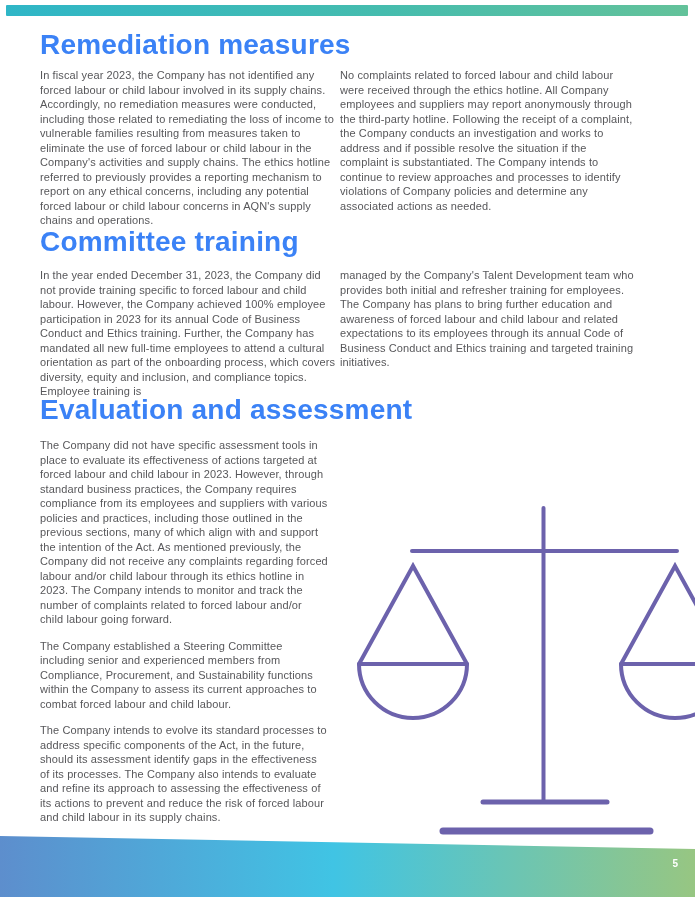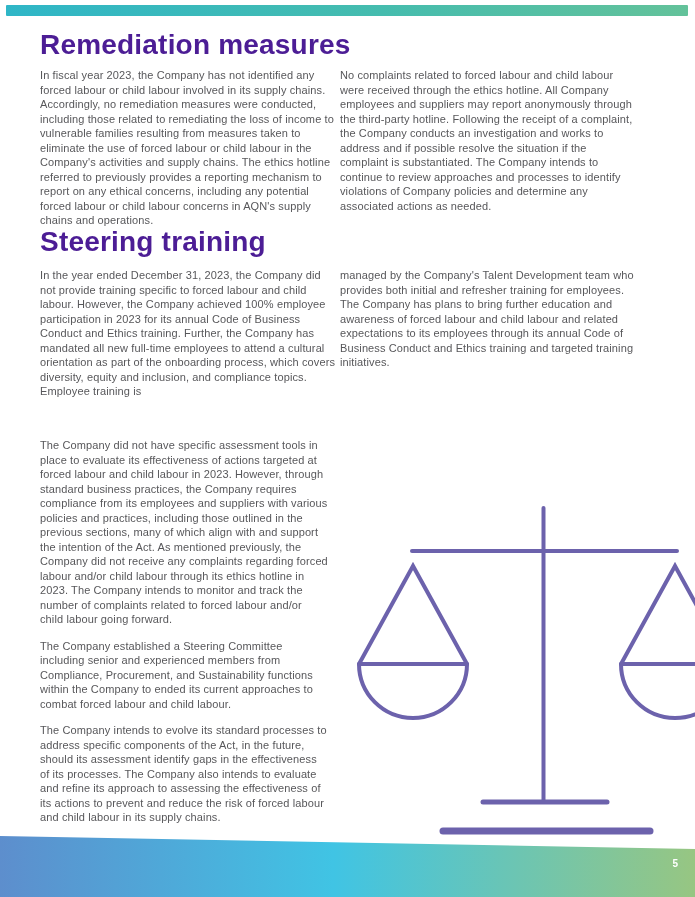--- a/index.html
+++ b/index.html
@@ -11,21 +11,21 @@
     font-family:"Liberation Sans", sans-serif;
   }
   .top-bar{
     position:absolute;left:6px;right:7px;top:5px;height:11px;
     background:linear-gradient(90deg,#2fb6c7 0%,#45bcae 55%,#63c29a 100%);
     border-radius:1px;
   }
   h1.sec-heading{
     position:absolute;left:40px;margin:0;
     font-size:28px;line-height:30px;font-weight:700;
-    color:#4c1d95;letter-spacing:.2px;
+    color:#3b82f6;letter-spacing:.2px;
   }
   #h-remediation{top:30px;}
   #h-training{top:227px;}
   #h-evaluation{top:395px;}
   .body-text{
     font-size:11px;line-height:14.5px;color:#57575a;
     letter-spacing:.12px;
   }
   .col{position:absolute;width:296px;}
   .col-left{left:40px;}
@@ -51,27 +51,28 @@
 <body>
 
 <div class="page">
 
   <div class="top-bar"></div>
 
   <h1 class="sec-heading" id="h-remediation">Remediation measures</h1>
   <div class="col col-left row1 body-text">In fiscal year 2023, the Company has not identified any forced labour or child labour involved in its supply chains. Accordingly, no remediation measures were conducted, including those related to remediating the loss of income to vulnerable families resulting from measures taken to eliminate the use of forced labour or child labour in the Company's activities and supply chains. The ethics hotline referred to previously provides a reporting mechanism to report on any ethical concerns, including any potential forced labour or child labour concerns in AQN's supply chains and operations.</div>
   <div class="col col-right row1 body-text">No complaints related to forced labour and child labour were received through the ethics hotline. All Company employees and suppliers may report anonymously through the third-party hotline. Following the receipt of a complaint, the Company conducts an investigation and works to address and if possible resolve the situation if the complaint is substantiated. The Company intends to continue to review approaches and processes to identify violations of Company policies and determine any associated actions as needed.</div>
 
-  <h1 class="sec-heading" id="h-training">Steering training</h1>
+  <h1 class="sec-heading" id="h-training">Committee training</h1>
   <div class="col col-left row2 body-text">In the year ended December 31, 2023, the Company did not provide training specific to forced labour and child labour. However, the Company achieved 100% employee participation in 2023 for its annual Code of Business Conduct and Ethics training. Further, the Company has mandated all new full-time employees to attend a cultural orientation as part of the onboarding process, which covers diversity, equity and inclusion, and compliance topics. Employee training is</div>
   <div class="col col-right row2 body-text">managed by the Company's Talent Development team who provides both initial and refresher training for employees. The Company has plans to bring further education and awareness of forced labour and child labour and related expectations to its employees through its annual Code of Business Conduct and Ethics training and targeted training initiatives.</div>
 
+  <h1 class="sec-heading" id="h-evaluation">Evaluation and assessment</h1>
   <div class="eval-col body-text">
     <p>The Company did not have specific assessment tools in place to evaluate its effectiveness of actions targeted at forced labour and child labour in 2023. However, through standard business practices, the Company requires compliance from its employees and suppliers with various policies and practices, including those outlined in the previous sections, many of which align with and support the intention of the Act. As mentioned previously, the Company did not receive any complaints regarding forced labour and/or child labour through its ethics hotline in 2023. The Company intends to monitor and track the number of complaints related to forced labour and/or child labour going forward.</p>
-    <p>The Company established a Steering Committee including senior and experienced members from Compliance, Procurement, and Sustainability functions within the Company to ended its current approaches to combat forced labour and child labour.</p>
+    <p>The Company established a Steering Committee including senior and experienced members from Compliance, Procurement, and Sustainability functions within the Company to assess its current approaches to combat forced labour and child labour.</p>
     <p>The Company intends to evolve its standard processes to address specific components of the Act, in the future, should its assessment identify gaps in the effectiveness of its processes. The Company also intends to evaluate and refine its approach to assessing the effectiveness of its actions to prevent and reduce the risk of forced labour and child labour in its supply chains.</p>
   </div>
 
   <svg class="scale-illus" viewBox="0 0 345 340" fill="none" stroke="#6c62ac" stroke-width="4" stroke-linecap="round">
 
     <line x1="193.5" y1="8" x2="193.5" y2="301"></line>
 
     <line x1="62" y1="51" x2="327" y2="51"></line>
 
     <path d="M63 66 L9 164 A54 54 0 0 0 117 164 Z"></path>

